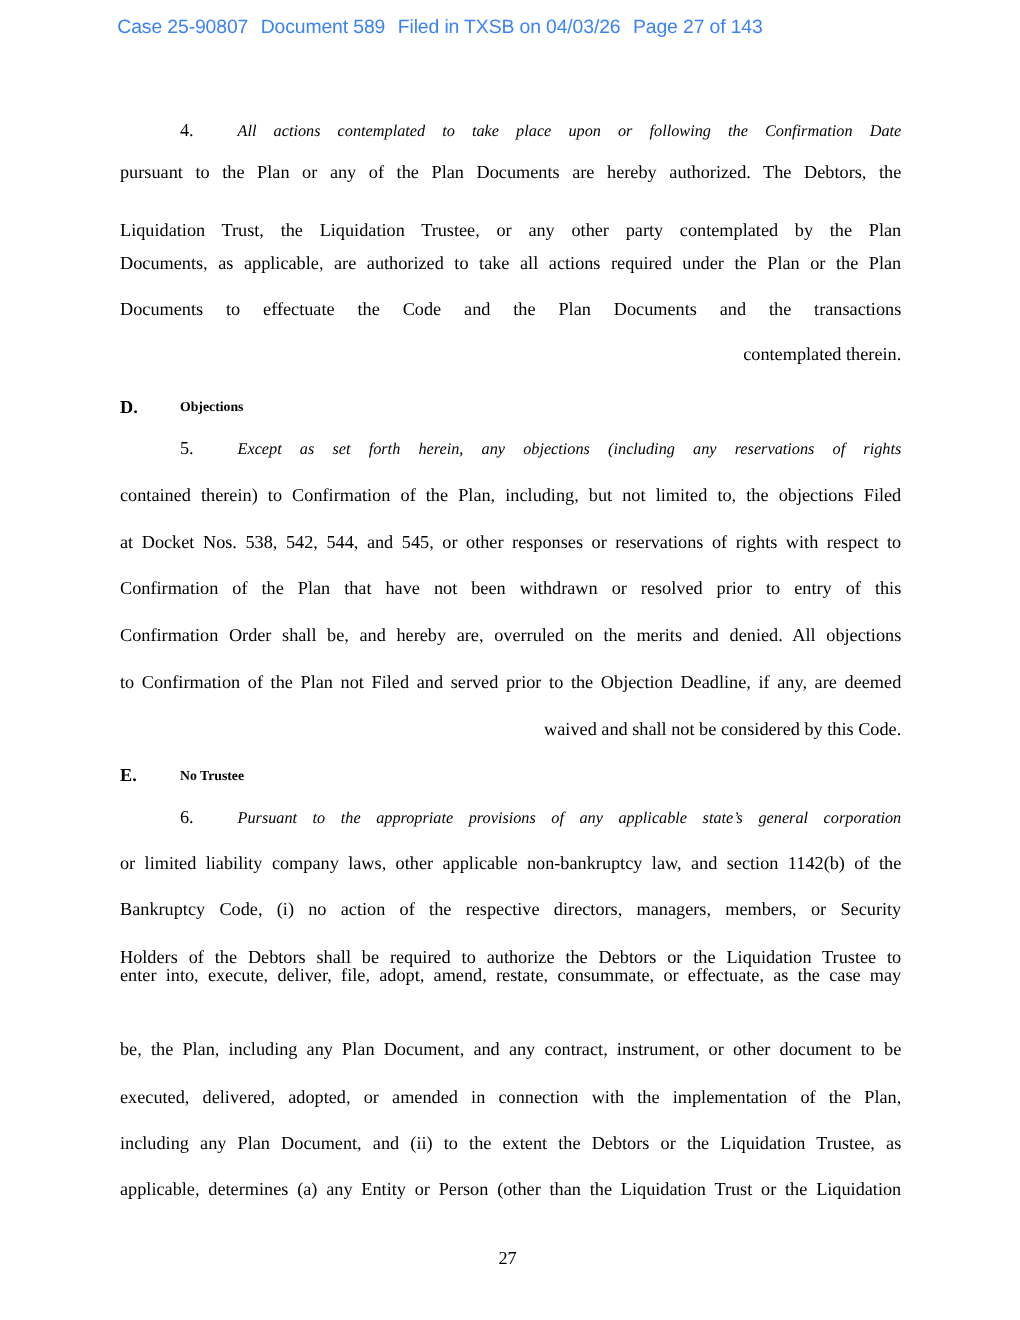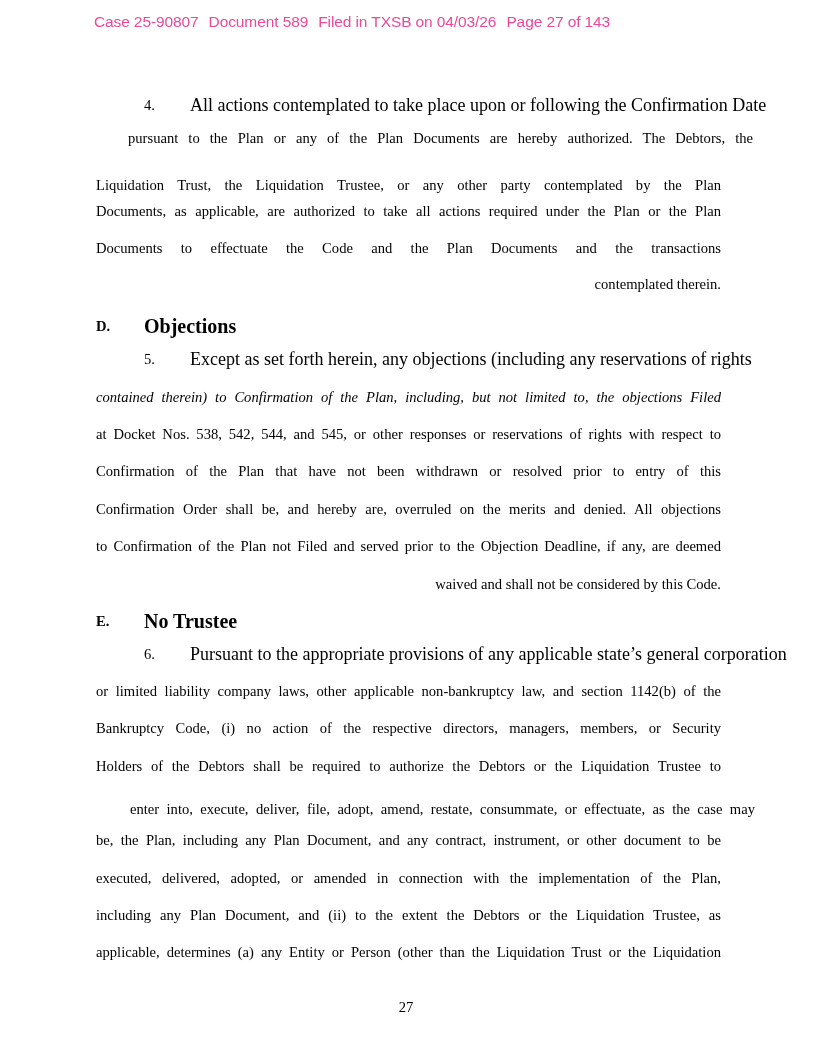--- a/index.html
+++ b/index.html
@@ -16,21 +16,21 @@
       color: #000000;
     }
     .header-stamp {
       position: absolute;
       top: 13px;
       left: 0;
       width: 704px;
       text-align: center;
       font-family: "Liberation Sans", sans-serif;
       font-size: 15.5px;
-      color: #ec4899;
+      color: #3b82f6;
       white-space: pre;
       letter-spacing: -0.1px;
     }
     .header-stamp span { margin: 0 5px; }
     .line {
       position: absolute;
       left: 96px;
       width: 625px;
       font-size: 14.6px;
       line-height: 18px;
@@ -44,89 +44,90 @@
     .indent-num {
       position: absolute;
       left: 144px;
       font-size: 14.6px;
       line-height: 18px;
     }
     .first-line {
       position: absolute;
       left: 190px;
       width: 531px;
-      font-size: 18px;
+      font-size: 13px;
       line-height: 18px;
       white-space: nowrap;
+      font-style: italic;
     }
     .heading-letter {
       position: absolute;
       left: 96px;
       font-weight: bold;
       font-size: 14.6px;
       line-height: 18px;
     }
     .heading-title {
       position: absolute;
       left: 144px;
       font-weight: bold;
-      font-size: 20px;
+      font-size: 11px;
       line-height: 18px;
     }
     .page-number {
       position: absolute;
       top: 999px;
       left: 0;
       width: 812px;
       text-align: center;
       font-size: 14.6px;
     }
   </style>
 </head>
 <body>
 
 <div class="header-stamp"><span>Case 25-90807</span><span>Document 589</span><span>Filed in TXSB on 04/03/26</span><span>Page 27 of 143</span></div>
 
 <div>
   <div class="indent-num" style="top:96px;">4.</div>
   <div class="first-line just" style="top:96px;">All actions contemplated to take place upon or following the Confirmation Date</div>
-  <div class="line just" style="top:129px;margin-left:32px;">pursuant to the Plan or any of the Plan Documents are hereby authorized.  The Debtors, the</div>
+  <div class="line just" style="top:129px;">pursuant to the Plan or any of the Plan Documents are hereby authorized.  The Debtors, the</div>
   <div class="line just" style="top:176px;">Liquidation Trust, the Liquidation Trustee, or any other party contemplated by the Plan</div>
   <div class="line just" style="top:202px;">Documents, as applicable, are authorized to take all actions required under the Plan or the Plan</div>
   <div class="line just" style="top:239px;">Documents to effectuate the Code and the Plan Documents and the transactions</div>
   <div class="line" style="top:275px;">contemplated therein.</div>
 </div>
 
 <div>
   <div class="heading-letter" style="top:317px;">D.</div>
   <div class="heading-title" style="top:317px;">Objections</div>
 </div>
 
 <div>
   <div class="indent-num" style="top:350px;">5.</div>
   <div class="first-line just" style="top:350px;">Except as set forth herein, any objections (including any reservations of rights</div>
-  <div class="line just" style="top:388px;font-style:italic;">contained therein) to Confirmation of the Plan, including, but not limited to, the objections Filed</div>
+  <div class="line just" style="top:388px;">contained therein) to Confirmation of the Plan, including, but not limited to, the objections Filed</div>
   <div class="line just" style="top:425px;">at Docket Nos. 538, 542, 544, and 545, or other responses or reservations of rights with respect to</div>
   <div class="line just" style="top:462px;">Confirmation of the Plan that have not been withdrawn or resolved prior to entry of this</div>
   <div class="line just" style="top:500px;">Confirmation Order shall be, and hereby are, overruled on the merits and denied.  All objections</div>
   <div class="line just" style="top:537px;">to Confirmation of the Plan not Filed and served prior to the Objection Deadline, if any, are deemed</div>
   <div class="line" style="top:575px;">waived and shall not be considered by this Code.</div>
 </div>
 
 <div>
   <div class="heading-letter" style="top:612px;">E.</div>
   <div class="heading-title" style="top:612px;">No Trustee</div>
 </div>
 
 <div>
   <div class="indent-num" style="top:645px;">6.</div>
   <div class="first-line just" style="top:645px;">Pursuant to the appropriate provisions of any applicable state’s general corporation</div>
   <div class="line just" style="top:682px;">or limited liability company laws, other applicable non-bankruptcy law, and section 1142(b) of the</div>
   <div class="line just" style="top:719px;">Bankruptcy Code, (i) no action of the respective directors, managers, members, or Security</div>
   <div class="line just" style="top:757px;">Holders of the Debtors shall be required to authorize the Debtors or the Liquidation Trustee to</div>
-  <div class="line just" style="top:800px;margin-left:34px;">enter into, execute, deliver, file, adopt, amend, restate, consummate, or effectuate, as the case may</div>
+  <div class="line just" style="top:772px;">enter into, execute, deliver, file, adopt, amend, restate, consummate, or effectuate, as the case may</div>
   <div class="line just" style="top:831px;">be, the Plan, including any Plan Document, and any contract, instrument, or other document to be</div>
   <div class="line just" style="top:869px;">executed, delivered, adopted, or amended in connection with the implementation of the Plan,</div>
   <div class="line just" style="top:906px;">including any Plan Document, and (ii) to the extent the Debtors or the Liquidation Trustee, as</div>
   <div class="line just" style="top:943px;">applicable, determines (a) any Entity or Person (other than the Liquidation Trust or the Liquidation</div>
 </div>
 
 <div class="page-number">27</div>
 
 </body></html>

